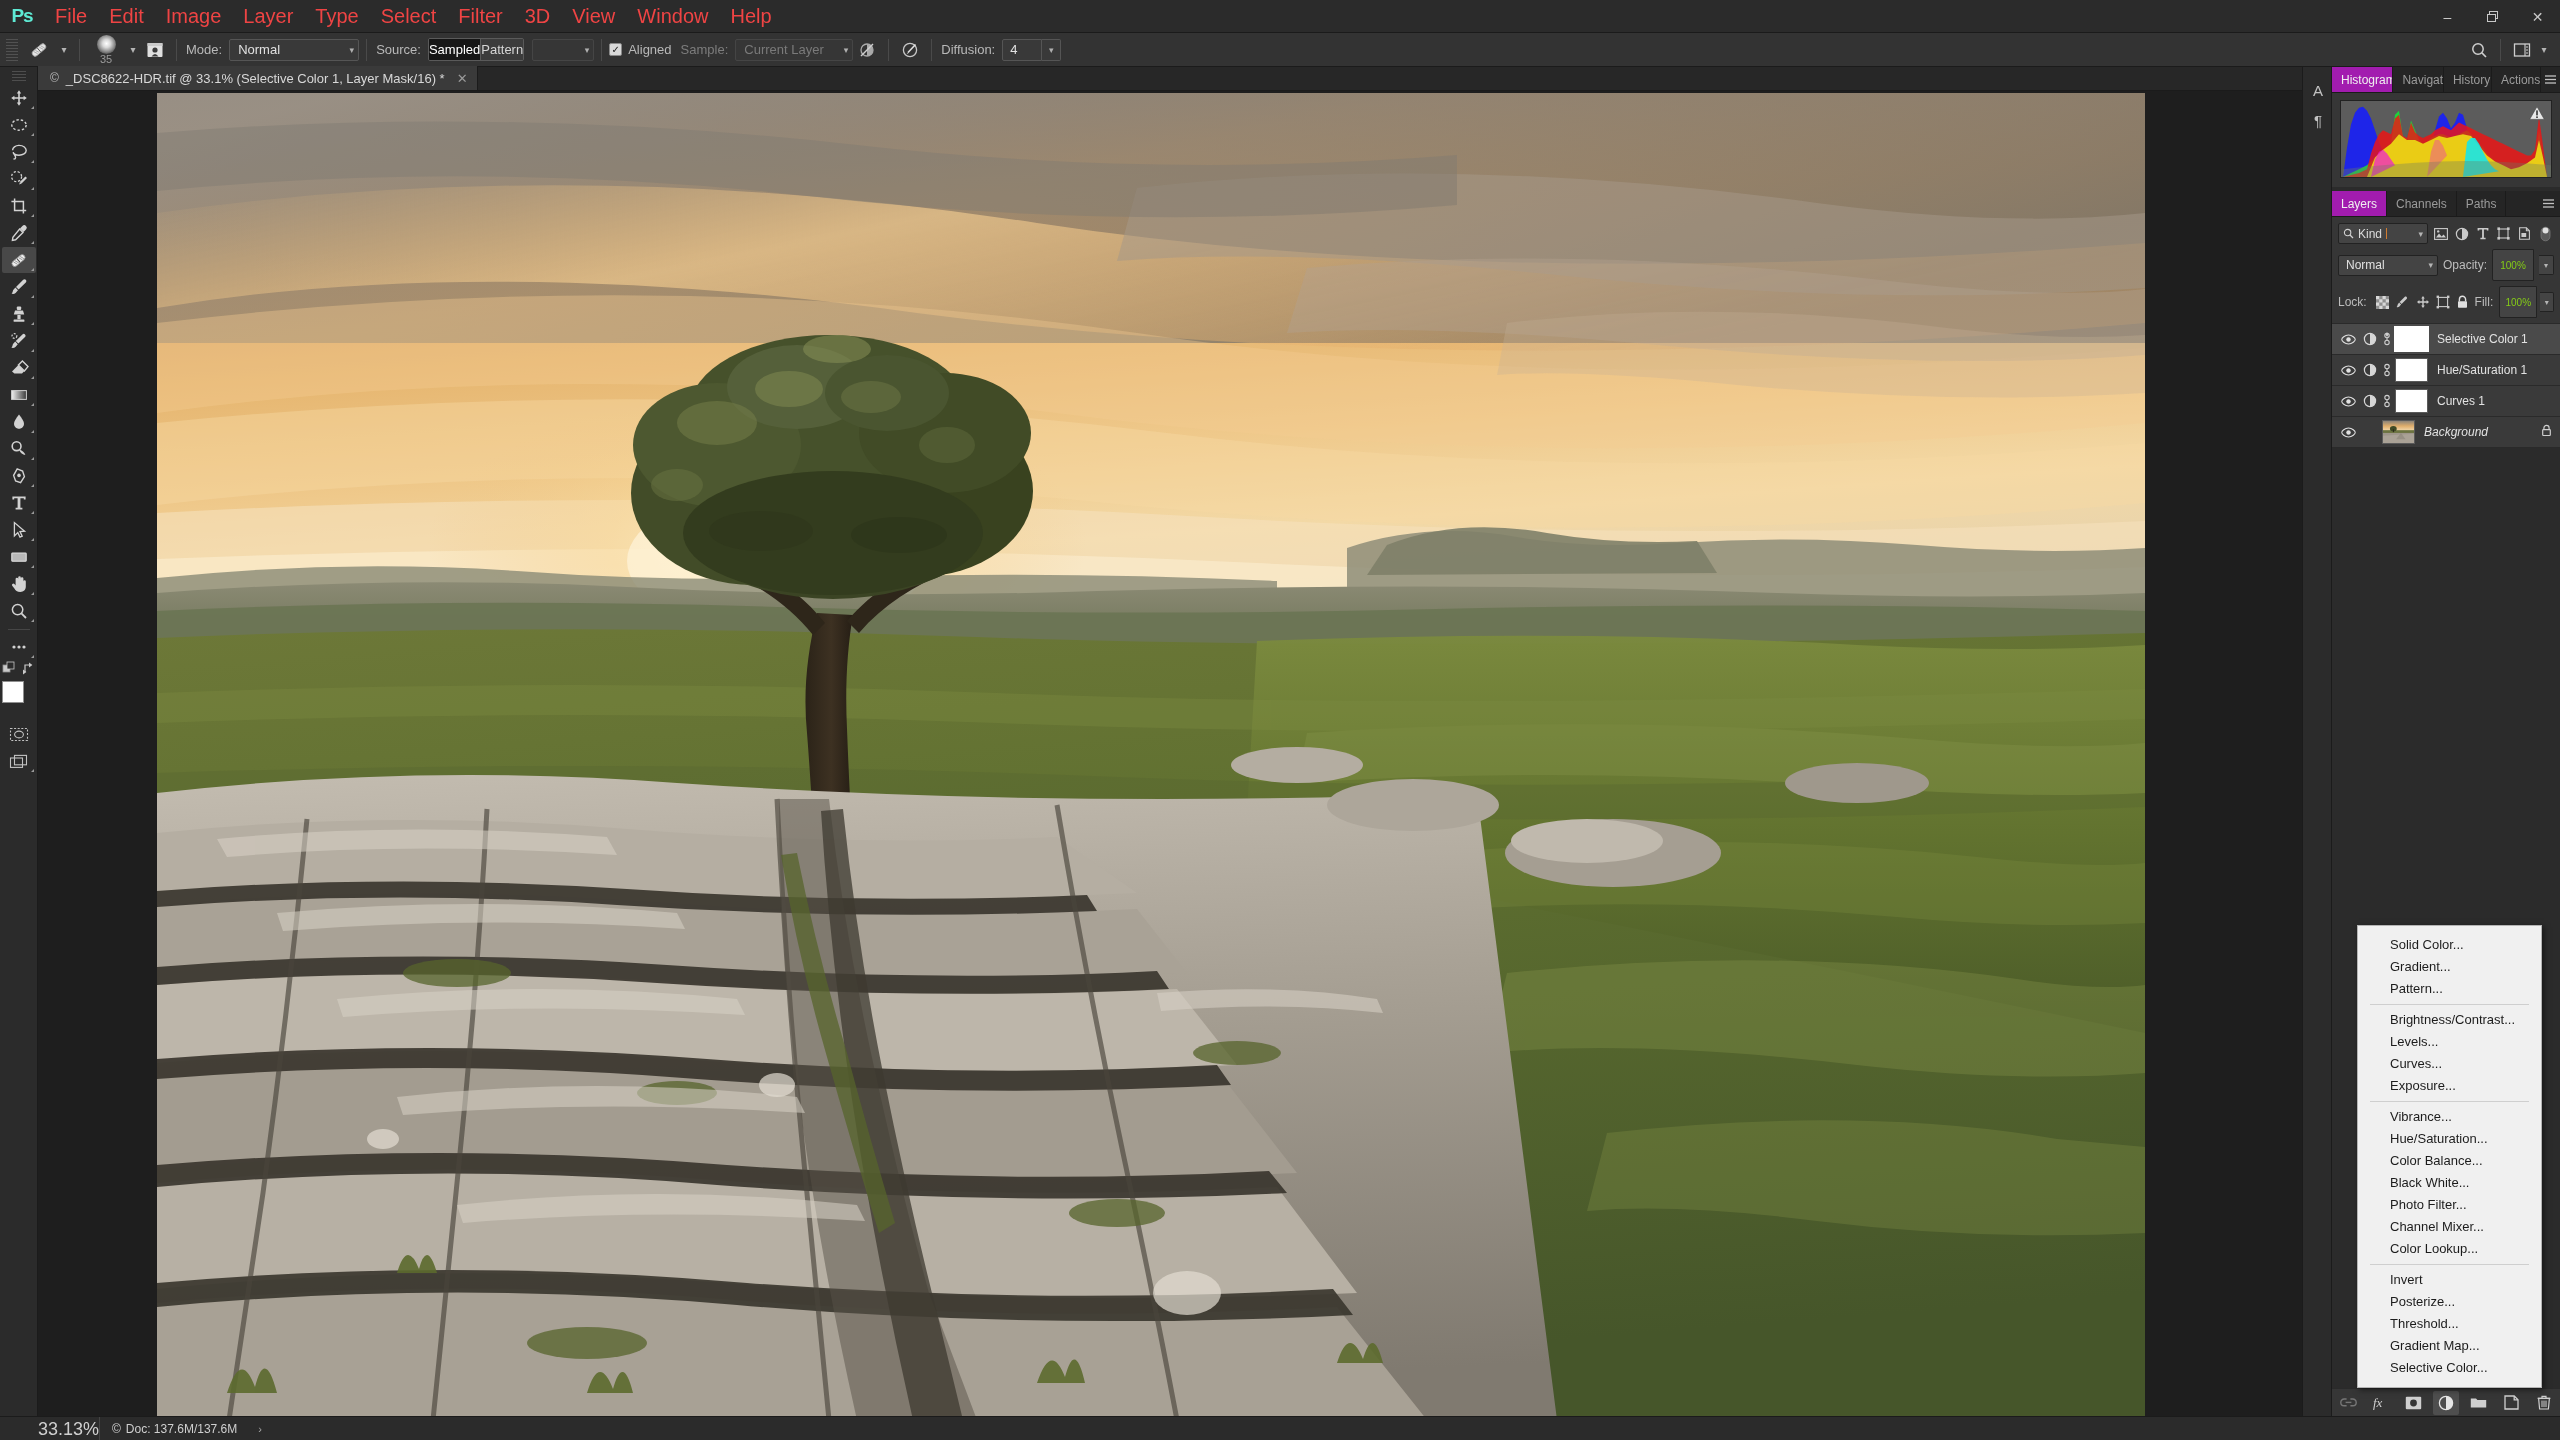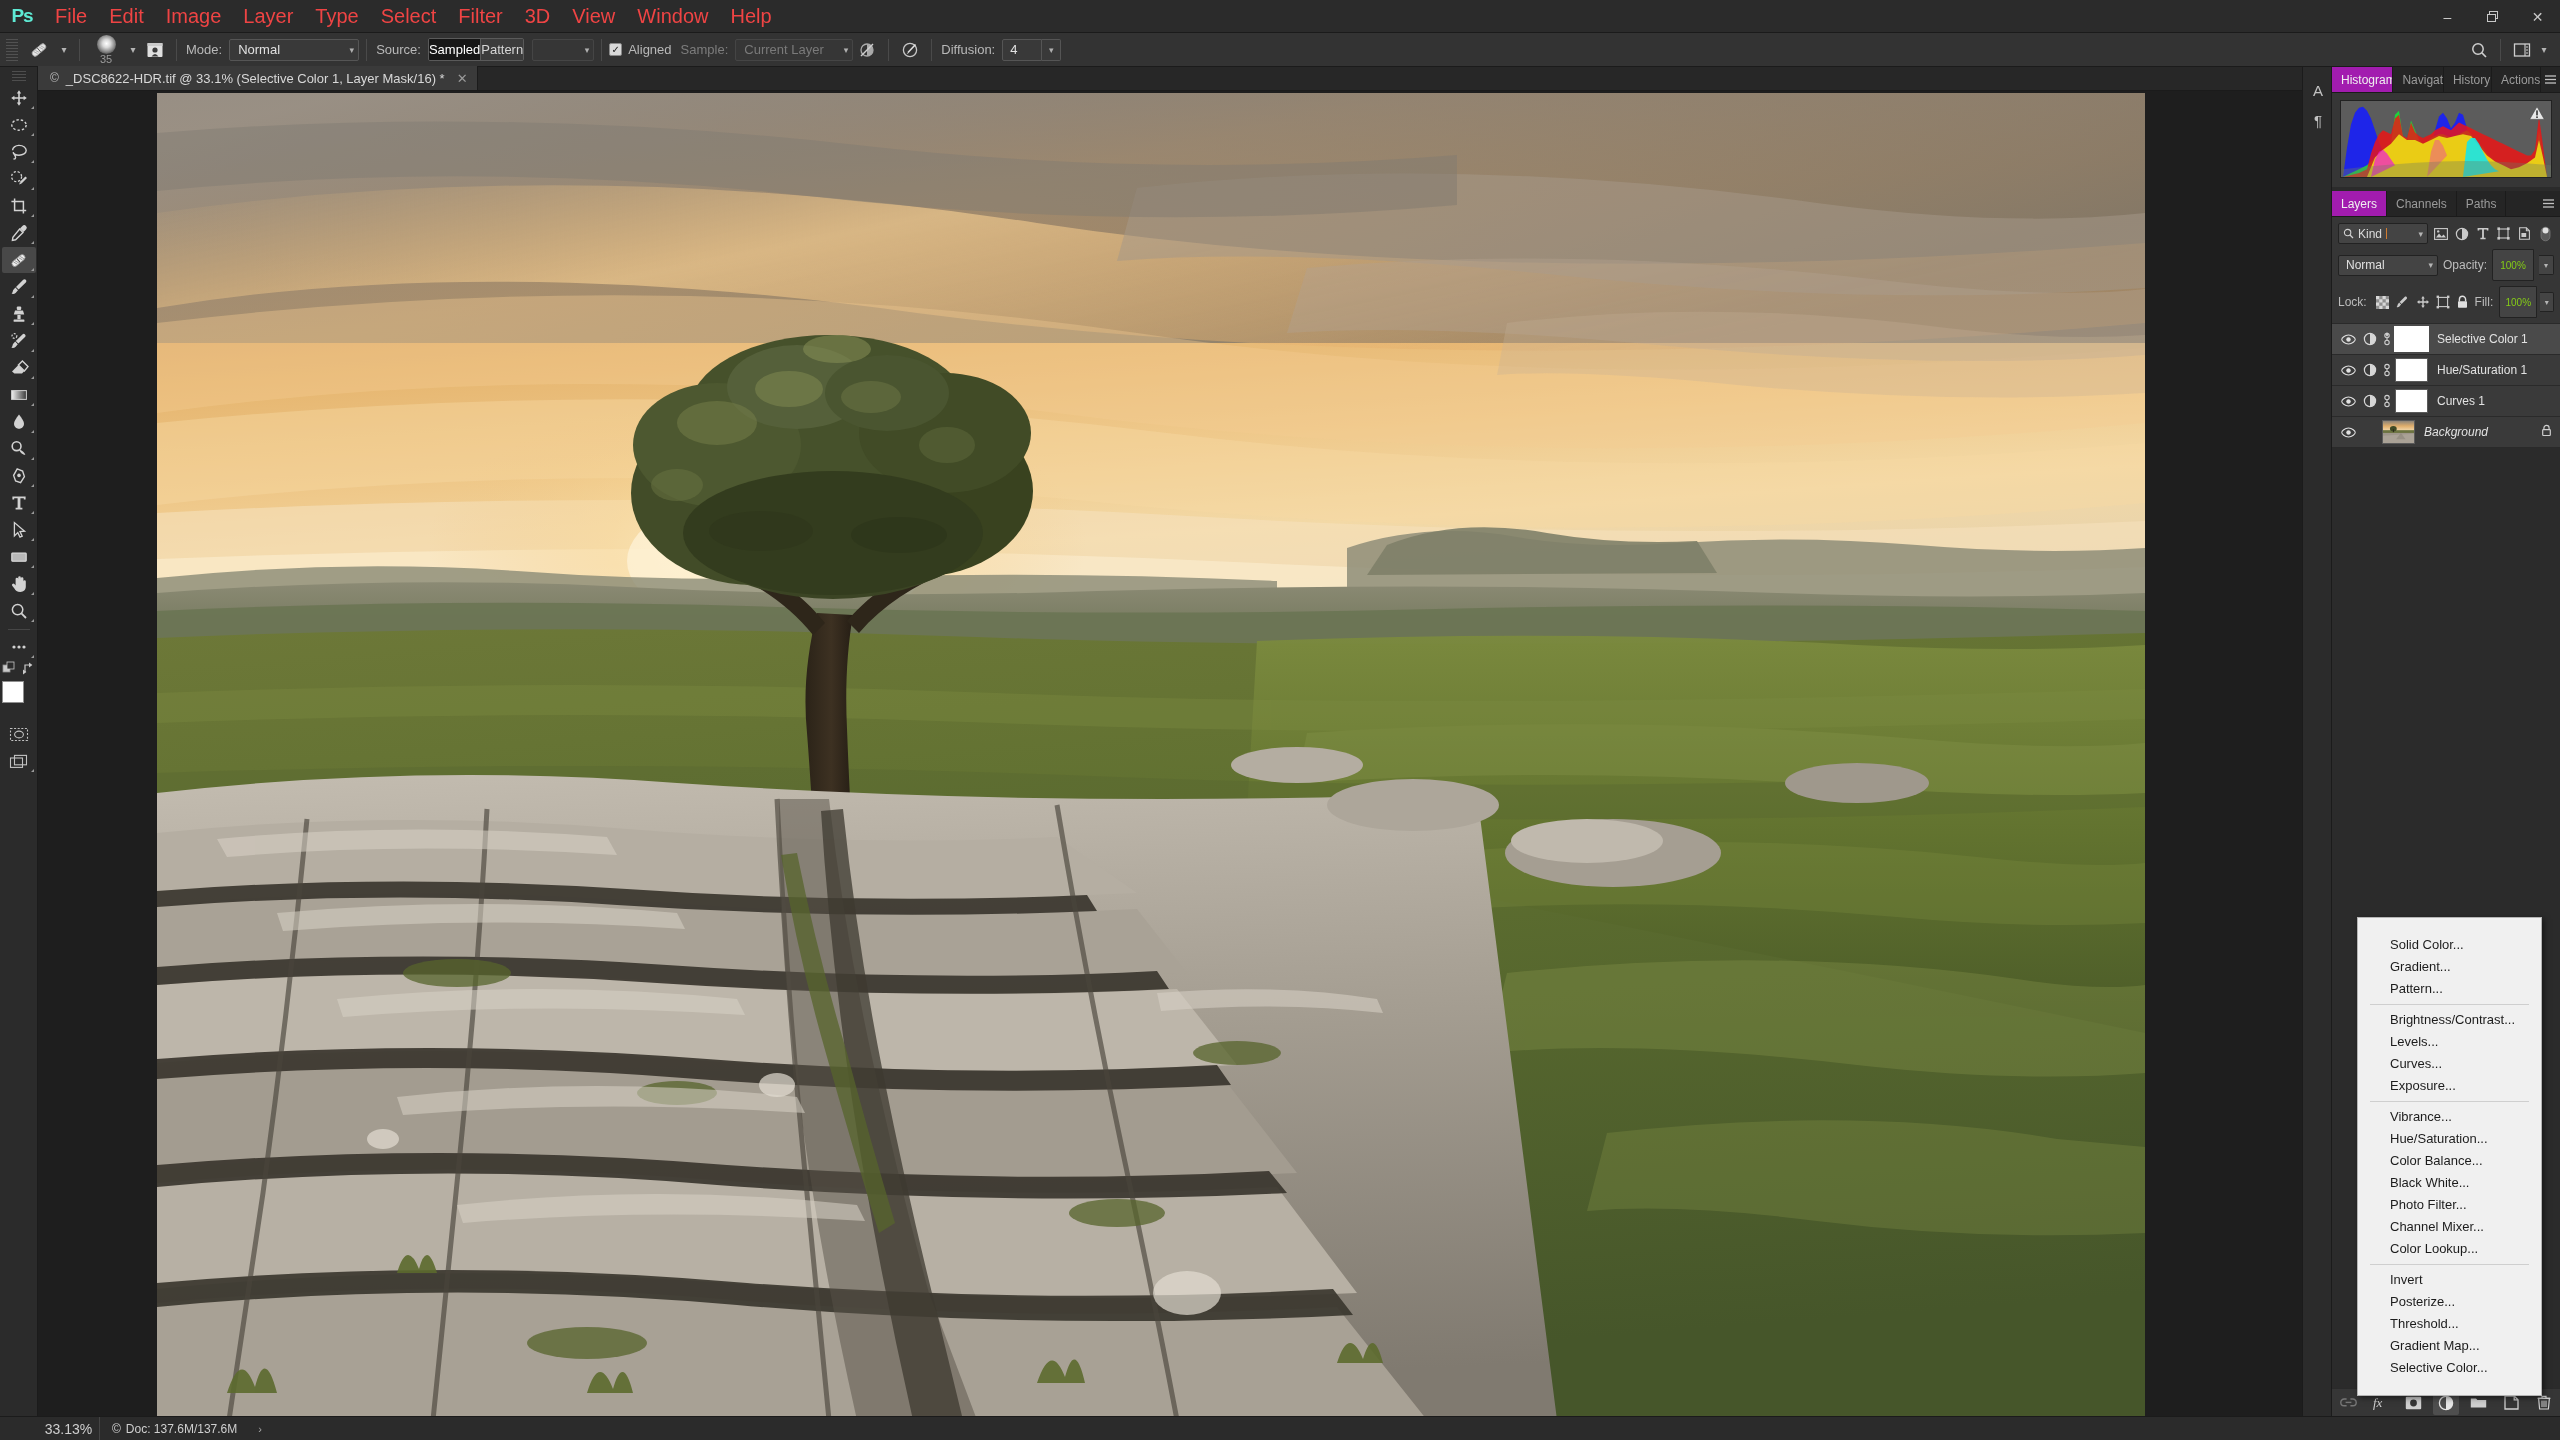--- a/index.html
+++ b/index.html
@@ -231,37 +231,37 @@
   }
   .lf-btn { width: 26px; height: 24px; display: flex; align-items: center; justify-content: center; position: relative; }
   .lf-btn.pressed { background: #4e4e4e; border-radius: 2px; }
   .lf-btn.disabled { opacity: .42; }
   .lf-caret { position: absolute; bottom: -4px; left: 50%; margin-left: -3px;
     width: 0; height: 0; border-left: 3px solid transparent; border-right: 3px solid transparent;
     border-top: 3px solid #a0a0a0; }
 
   
   .adj-menu {
-    position: absolute; right: 18px; bottom: 20px; width: 185px;
+    position: absolute; right: 18px; bottom: 28px; width: 185px;
     background: #f0f0f0; border: 1px solid #b4b4b4;
-    box-shadow: 2px 2px 6px rgba(0,0,0,.5); padding: 16px 0; z-index: 50;
+    box-shadow: 2px 2px 6px rgba(0,0,0,.5); padding: 8px 0; z-index: 50;
   }
   .adj-item {
     height: 22px; line-height: 22px; padding-left: 32px;
     font-size: 13px; color: #1c1c1c; white-space: nowrap;
   }
   .adj-divider { height: 1px; background: #cfcfcf; margin: 4px 12px; }
 
   
   .statusbar {
     position: absolute; left: 0; bottom: 0; width: 2560px; height: 24px;
     background: #2b2b2b; border-top: 1px solid #1b1b1b; display: flex; align-items: center;
   }
   .sb-zoom {
-    width: 62px; text-align: center; font-size: 14px; color: #cfcfcf;
+    width: 62px; text-align: center; font-size: 18px; color: #cfcfcf;
     border-right: 1px solid #444; height: 24px; line-height: 24px; margin-left: 38px;
   }
   .sb-doc { font-size: 12px; color: #cfcfcf; padding-left: 12px; display: flex; align-items: center; gap: 5px; }
   .sb-arrow { color: #a8a8a8; font-size: 11px; margin-left: 16px; }
 </style>
 </head>
 <body>
 
 <div class="app">
 

